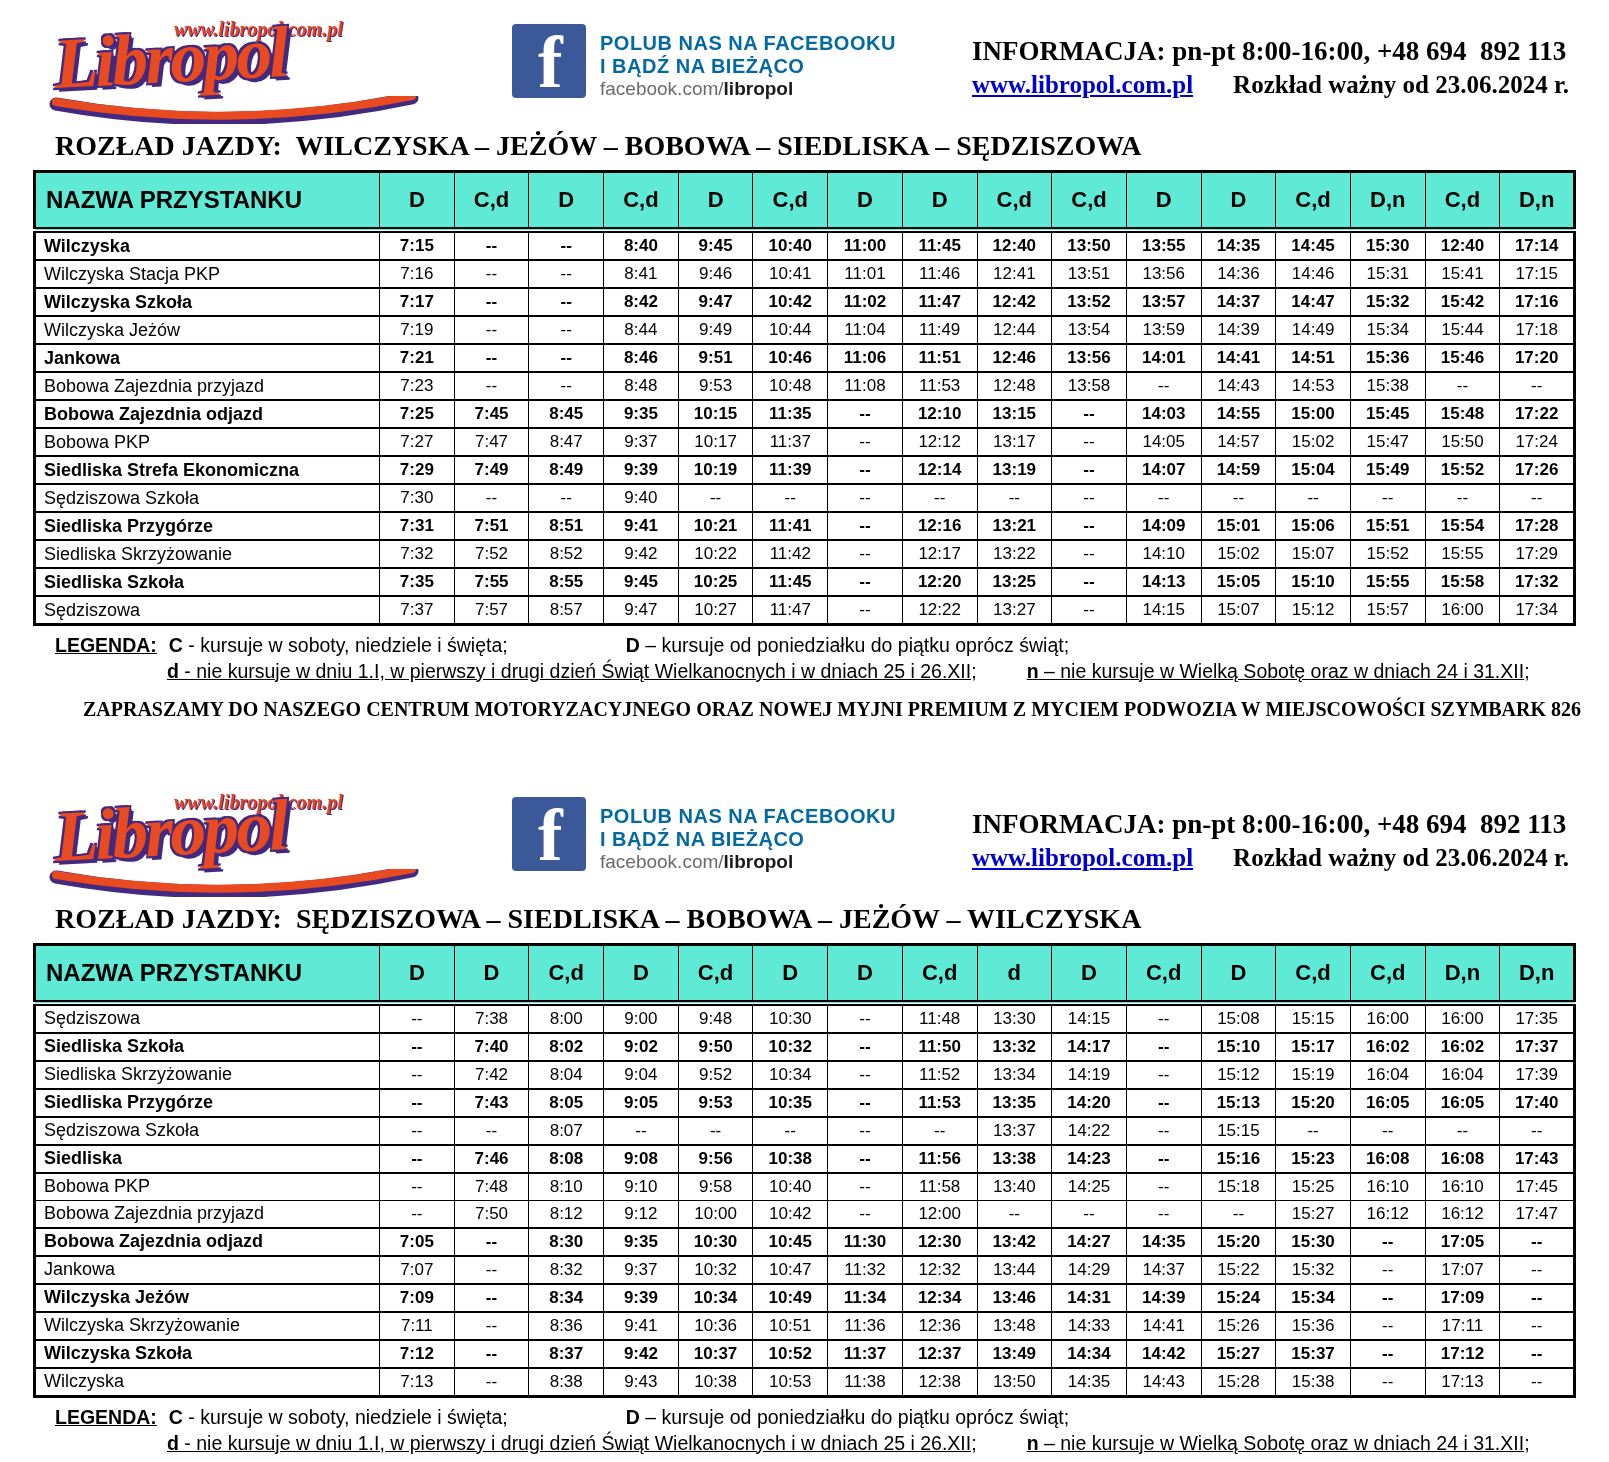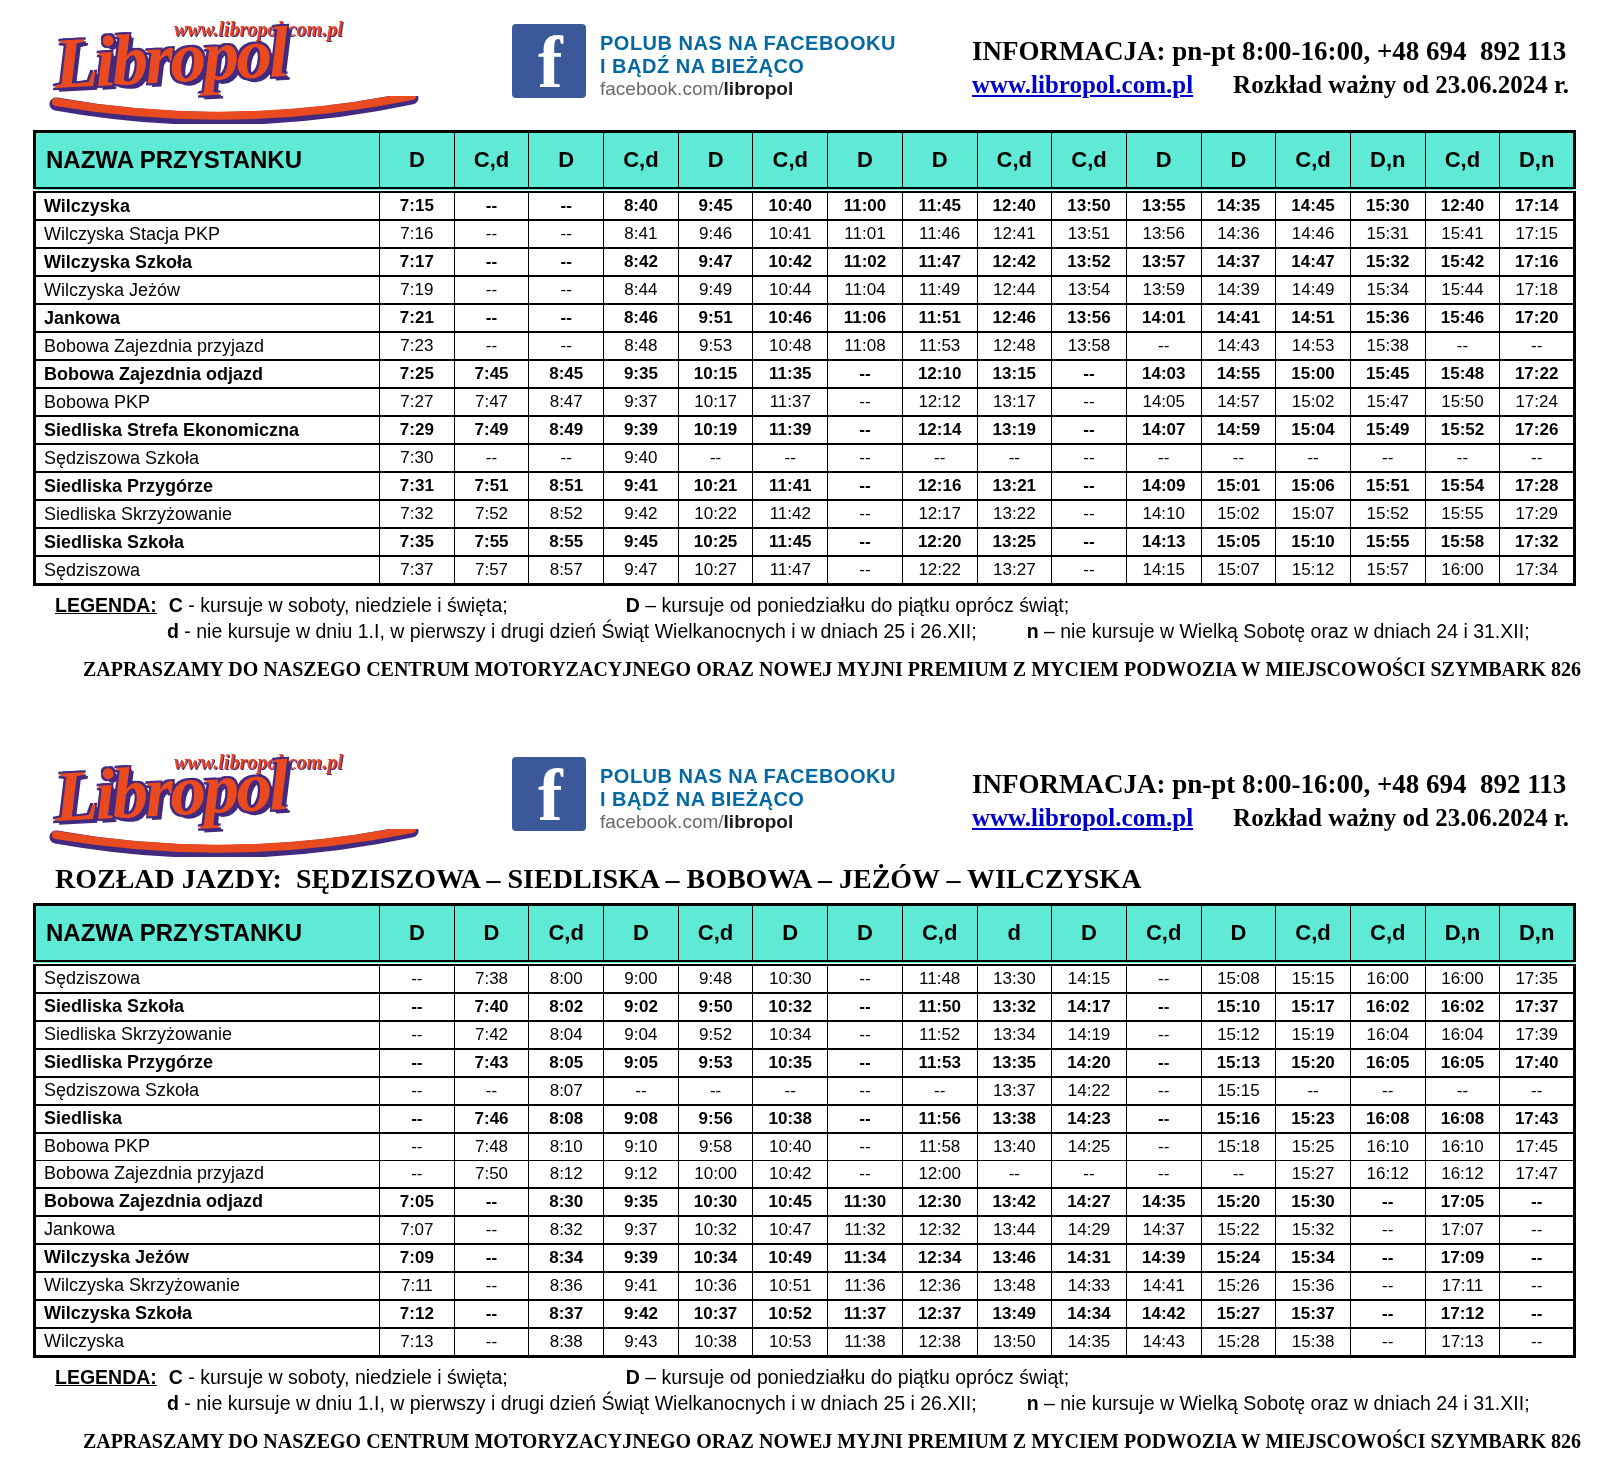--- a/index.html
+++ b/index.html
@@ -52,21 +52,21 @@
   .tt th.name-h{text-align:left;padding-left:10px;font-size:24px;}
   .tt td{border:1px solid #000;text-align:center;height:26px;font-size:17px;padding:0 2px;}
   .tt td.name-c{text-align:left;padding-left:8px;font-size:18px;white-space:nowrap;}
   .tt tr.bold-row td{font-weight:bold;border-top:2px solid #000;border-bottom:2px solid #000;}
 
   
   .legend{margin:7px 0 0 55px;font-size:19.5px;line-height:1.32;}
   .lg-label{font-weight:bold;text-decoration:underline;margin-right:12px;}
   .legend b{font-weight:bold;}
   .lg-gap1{display:inline-block;width:118px;}
-  .lg-line2{margin-left:112px;}
+  .lg-line2{margin-left:112px;text-decoration:underline;}
   .lg-gap2{display:inline-block;width:50px;}
   .promo{font-family:"Liberation Serif",serif;font-weight:bold;font-size:20px;
          text-align:center;margin-top:12px;}
 </style>
 </head>
 <body>
 
 <div class="section">
   <div class="masthead">
     <div class="logo">
@@ -89,20 +89,21 @@
     </div>
     <div class="info">
       <div class="info-l1">INFORMACJA: pn-pt 8:00-16:00, +48 694  892 113</div>
       <div class="info-l2">
         <span class="info-link">www.libropol.com.pl</span>
         <span class="info-valid">Rozkład ważny od 23.06.2024 r.</span>
       </div>
     </div>
   </div>
 
+  <div class="route-title">ROZŁAD JAZDY:  WILCZYSKA – JEŻÓW – BOBOWA – SIEDLISKA – SĘDZISZOWA</div>
 
   <table class="tt">
       <colgroup>
         <col style="width: 345px;">
         <col>
         <col>
         <col>
         <col>
         <col>
         <col>

